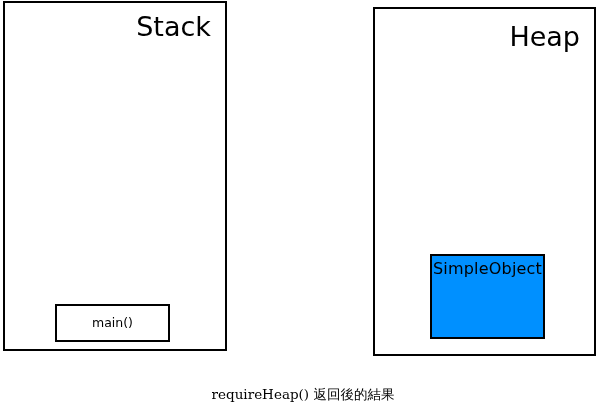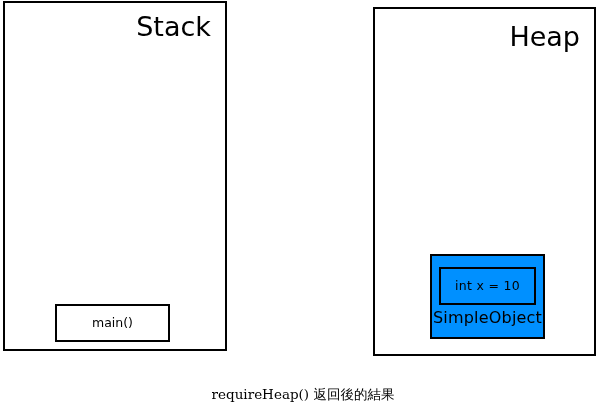--- a/index.html
+++ b/index.html
@@ -152,22 +152,19 @@
 
     <div class="frame-box" id="main-frame">
       <span class="frame-label">main()</span>
     </div>
   </div>
 
   <div class="region" id="heap-region">
     <div class="region-title">Heap</div>
 
     <div id="heap-object" style="background: rgb(0, 144, 255);">
-      <div id="object-field-box">
-        <span class="field-text">int x = 10</span>
-      </div>
       <div id="object-name">SimpleObject</div>
     </div>
   </div>
 
   <div id="caption">requireHeap() 返回後的結果</div>
 
 </div>
 
 </body></html>

